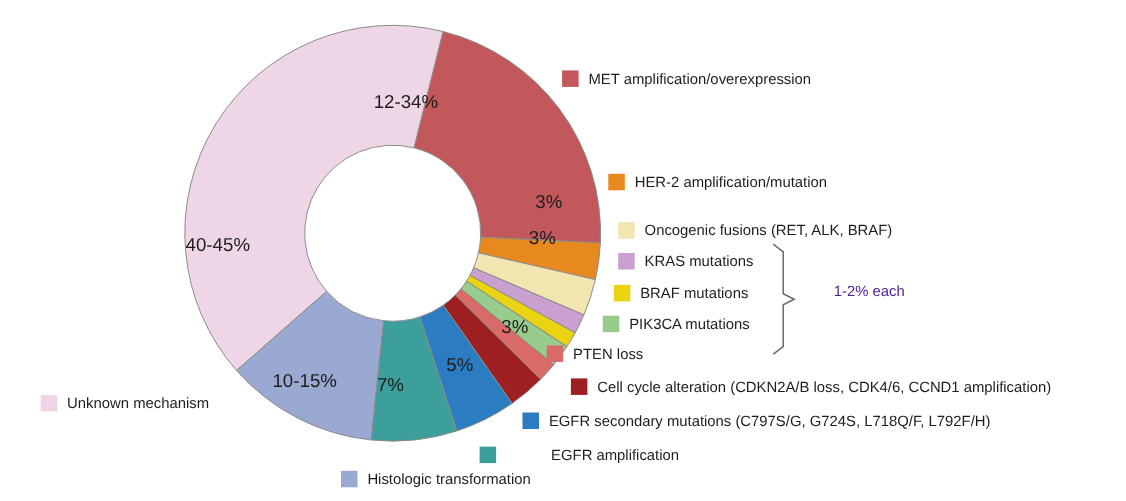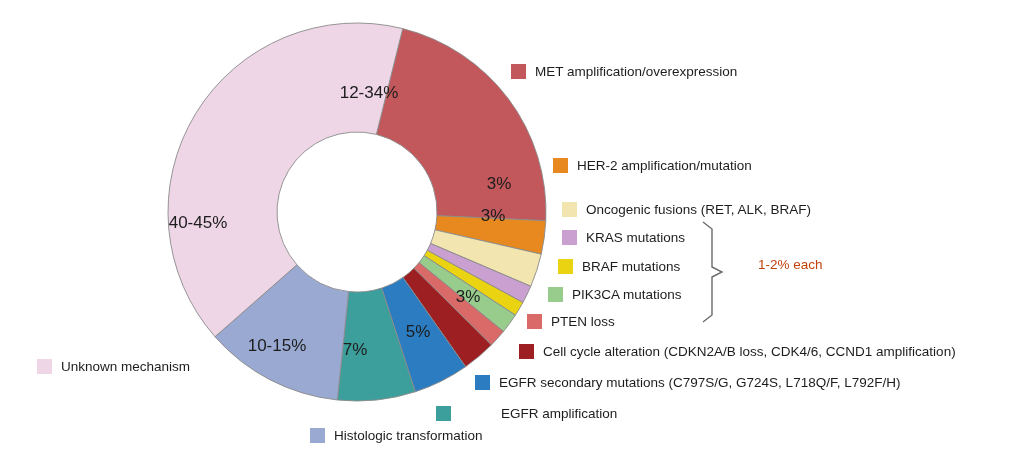--- a/index.html
+++ b/index.html
@@ -49,21 +49,21 @@
   .legend-text {
     font-family: "Liberation Sans", sans-serif;
     font-size: 13.5px;
     color: #1d1d1d;
     line-height: 1;
   }
   .brace-label {
     position: absolute;
     font-family: "Liberation Sans", sans-serif;
     font-size: 13.5px;
-    color: #c2410c;
+    color: #4c1d95;
     white-space: nowrap;
   }
 </style>
 </head>
 <body>
 
 <div id="figure">
 
   <svg class="chart" viewBox="0 0 1024 455">
     <g id="slices">
@@ -113,21 +113,21 @@
         <span class="legend-text">KRAS mutations</span>
       </div>
       <div class="legend-item" style="left: 558px; top: 259px;">
         <span class="legend-swatch" style="background: rgb(234, 211, 17);"></span>
         <span class="legend-text">BRAF mutations</span>
       </div>
       <div class="legend-item" style="left: 548px; top: 287px; text-align: center;">
         <span class="legend-swatch" style="background: rgb(151, 204, 140);"></span>
         <span class="legend-text">PIK3CA mutations</span>
       </div>
-      <div class="legend-item" style="left: 527px; top: 314px; text-align: center;">
+      <div class="legend-item" style="left: 497px; top: 314px; text-align: center;">
         <span class="legend-swatch" style="background: rgb(217, 106, 103);"></span>
         <span class="legend-text">PTEN loss</span>
       </div>
       <div class="legend-item" style="left: 519px; top: 344px;">
         <span class="legend-swatch" style="background: rgb(158, 31, 34);"></span>
         <span class="legend-text">Cell cycle alteration (CDKN2A/B loss, CDK4/6, CCND1 amplification)</span>
       </div>
       <div class="legend-item" style="left: 475px; top: 375px;">
         <span class="legend-swatch" style="background: rgb(43, 124, 192);"></span>
         <span class="legend-text">EGFR secondary mutations (C797S/G, G724S, L718Q/F, L792F/H)</span>

